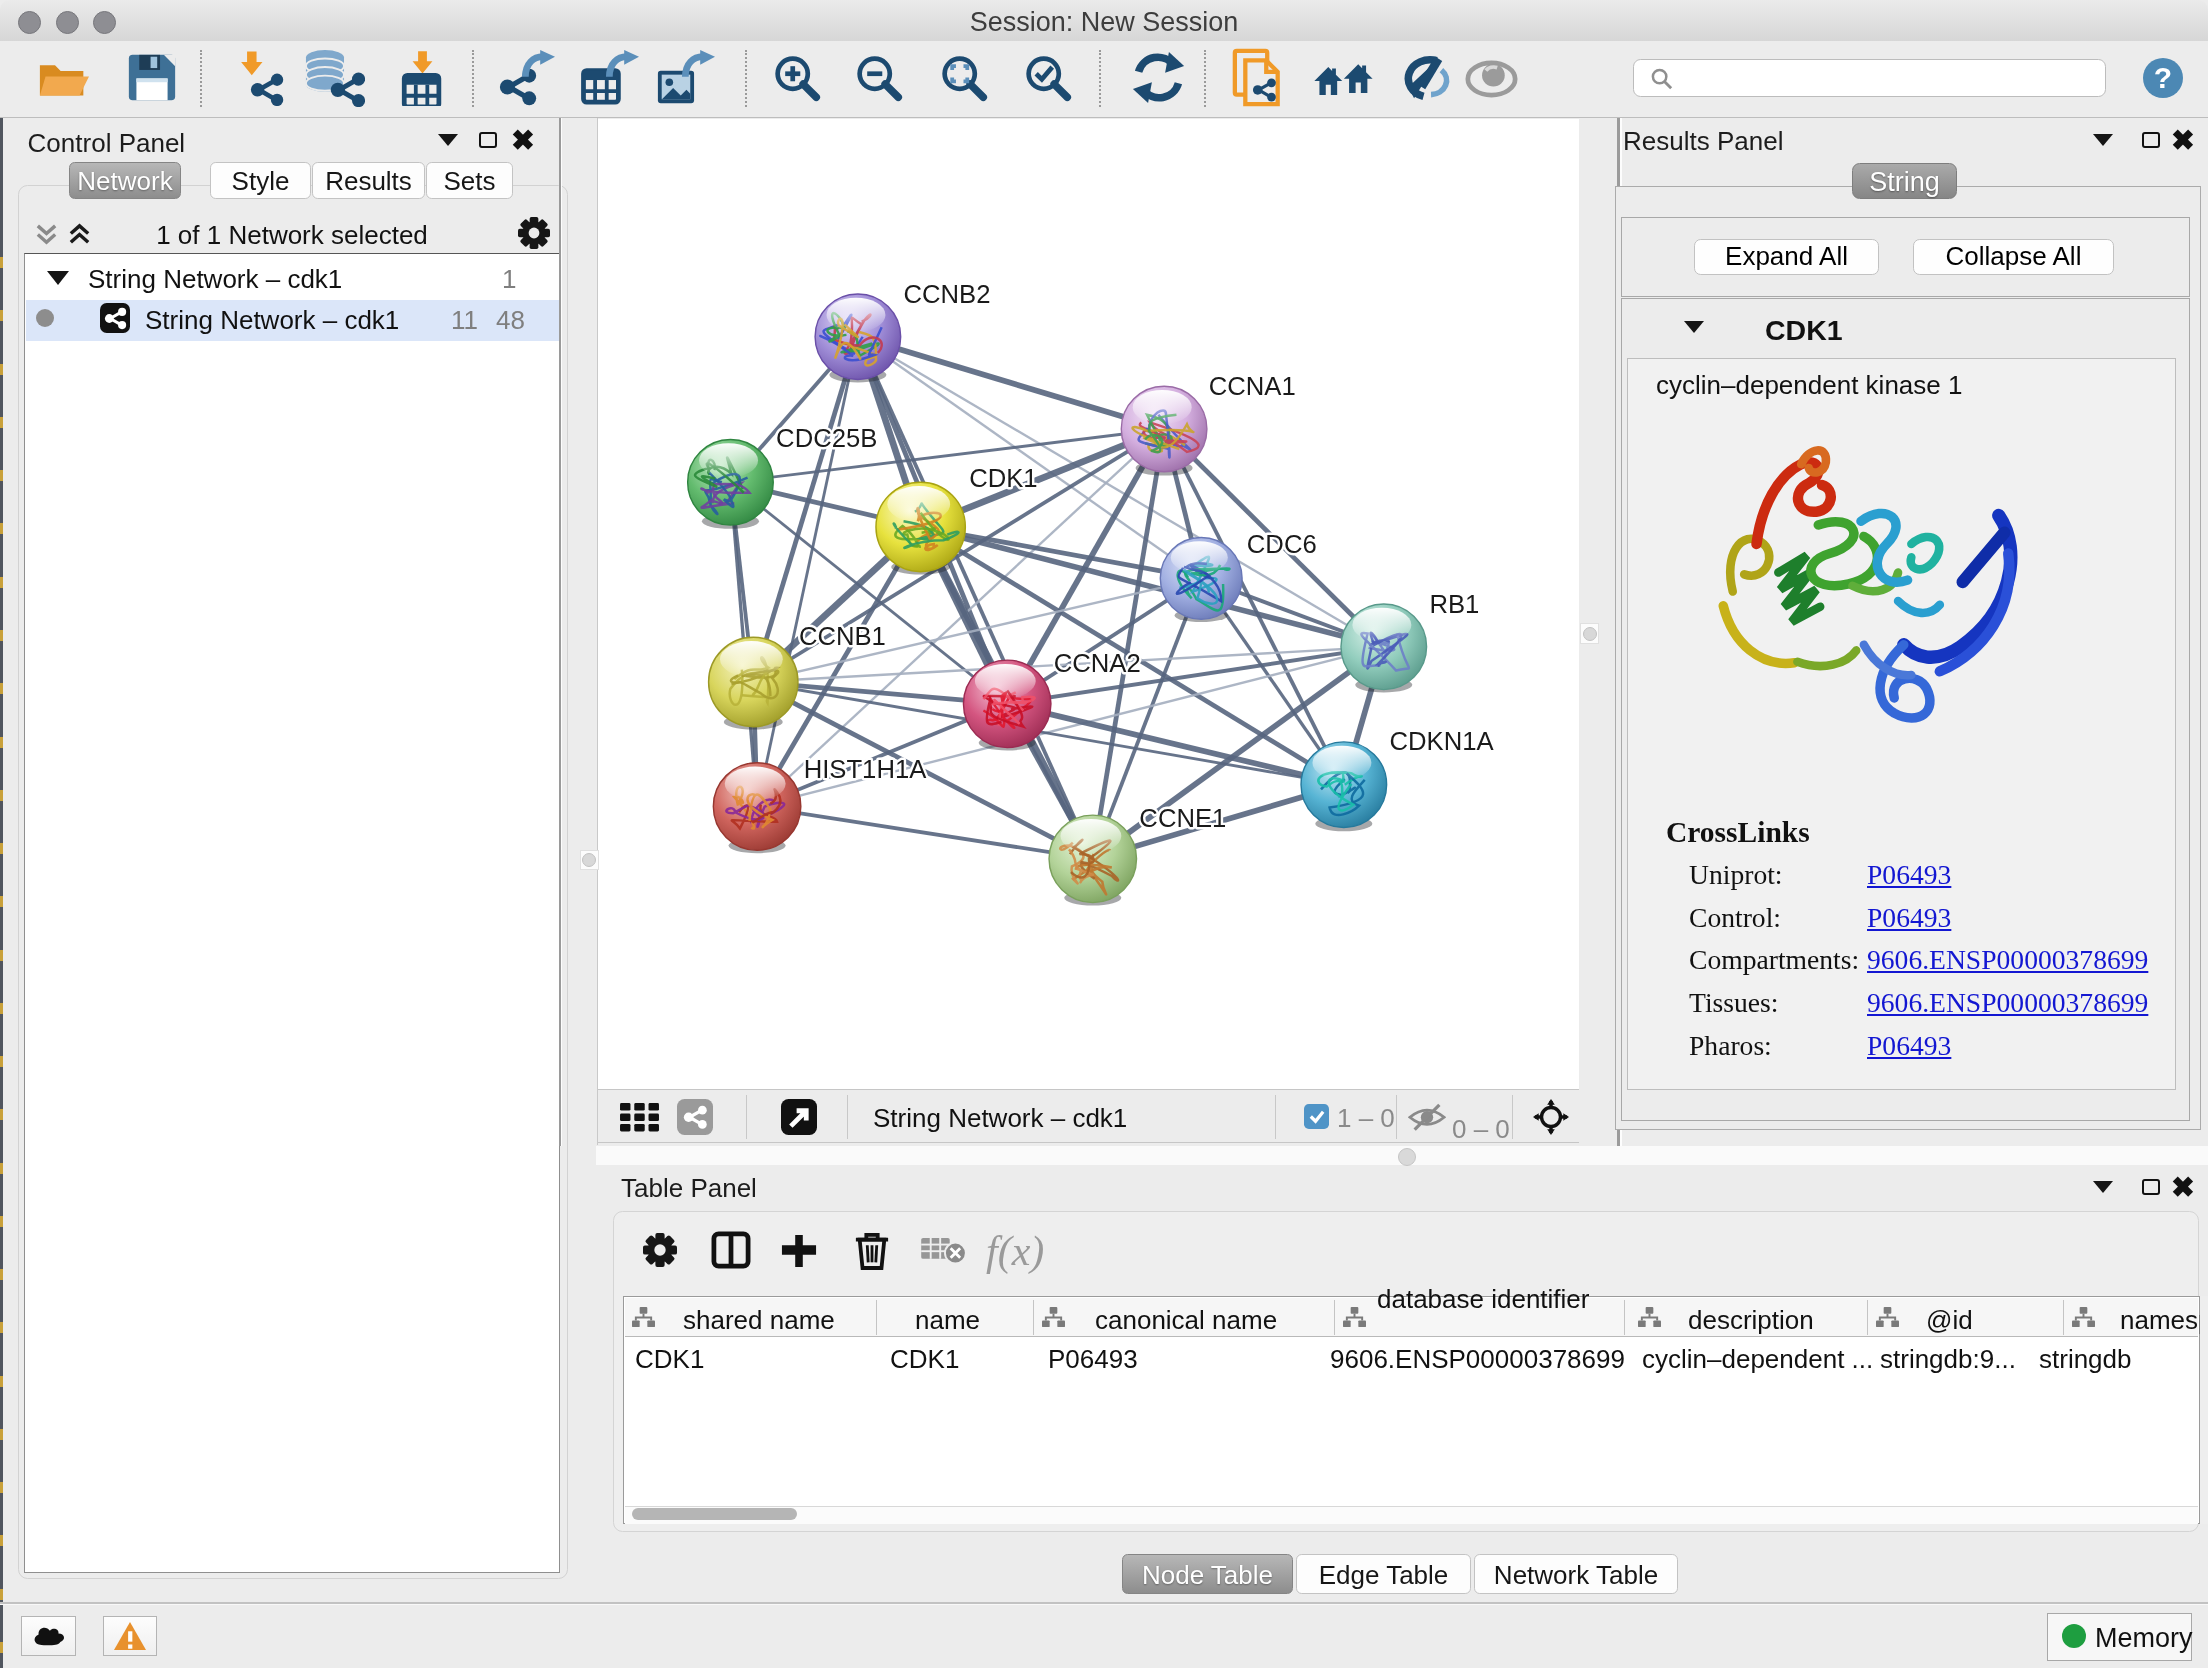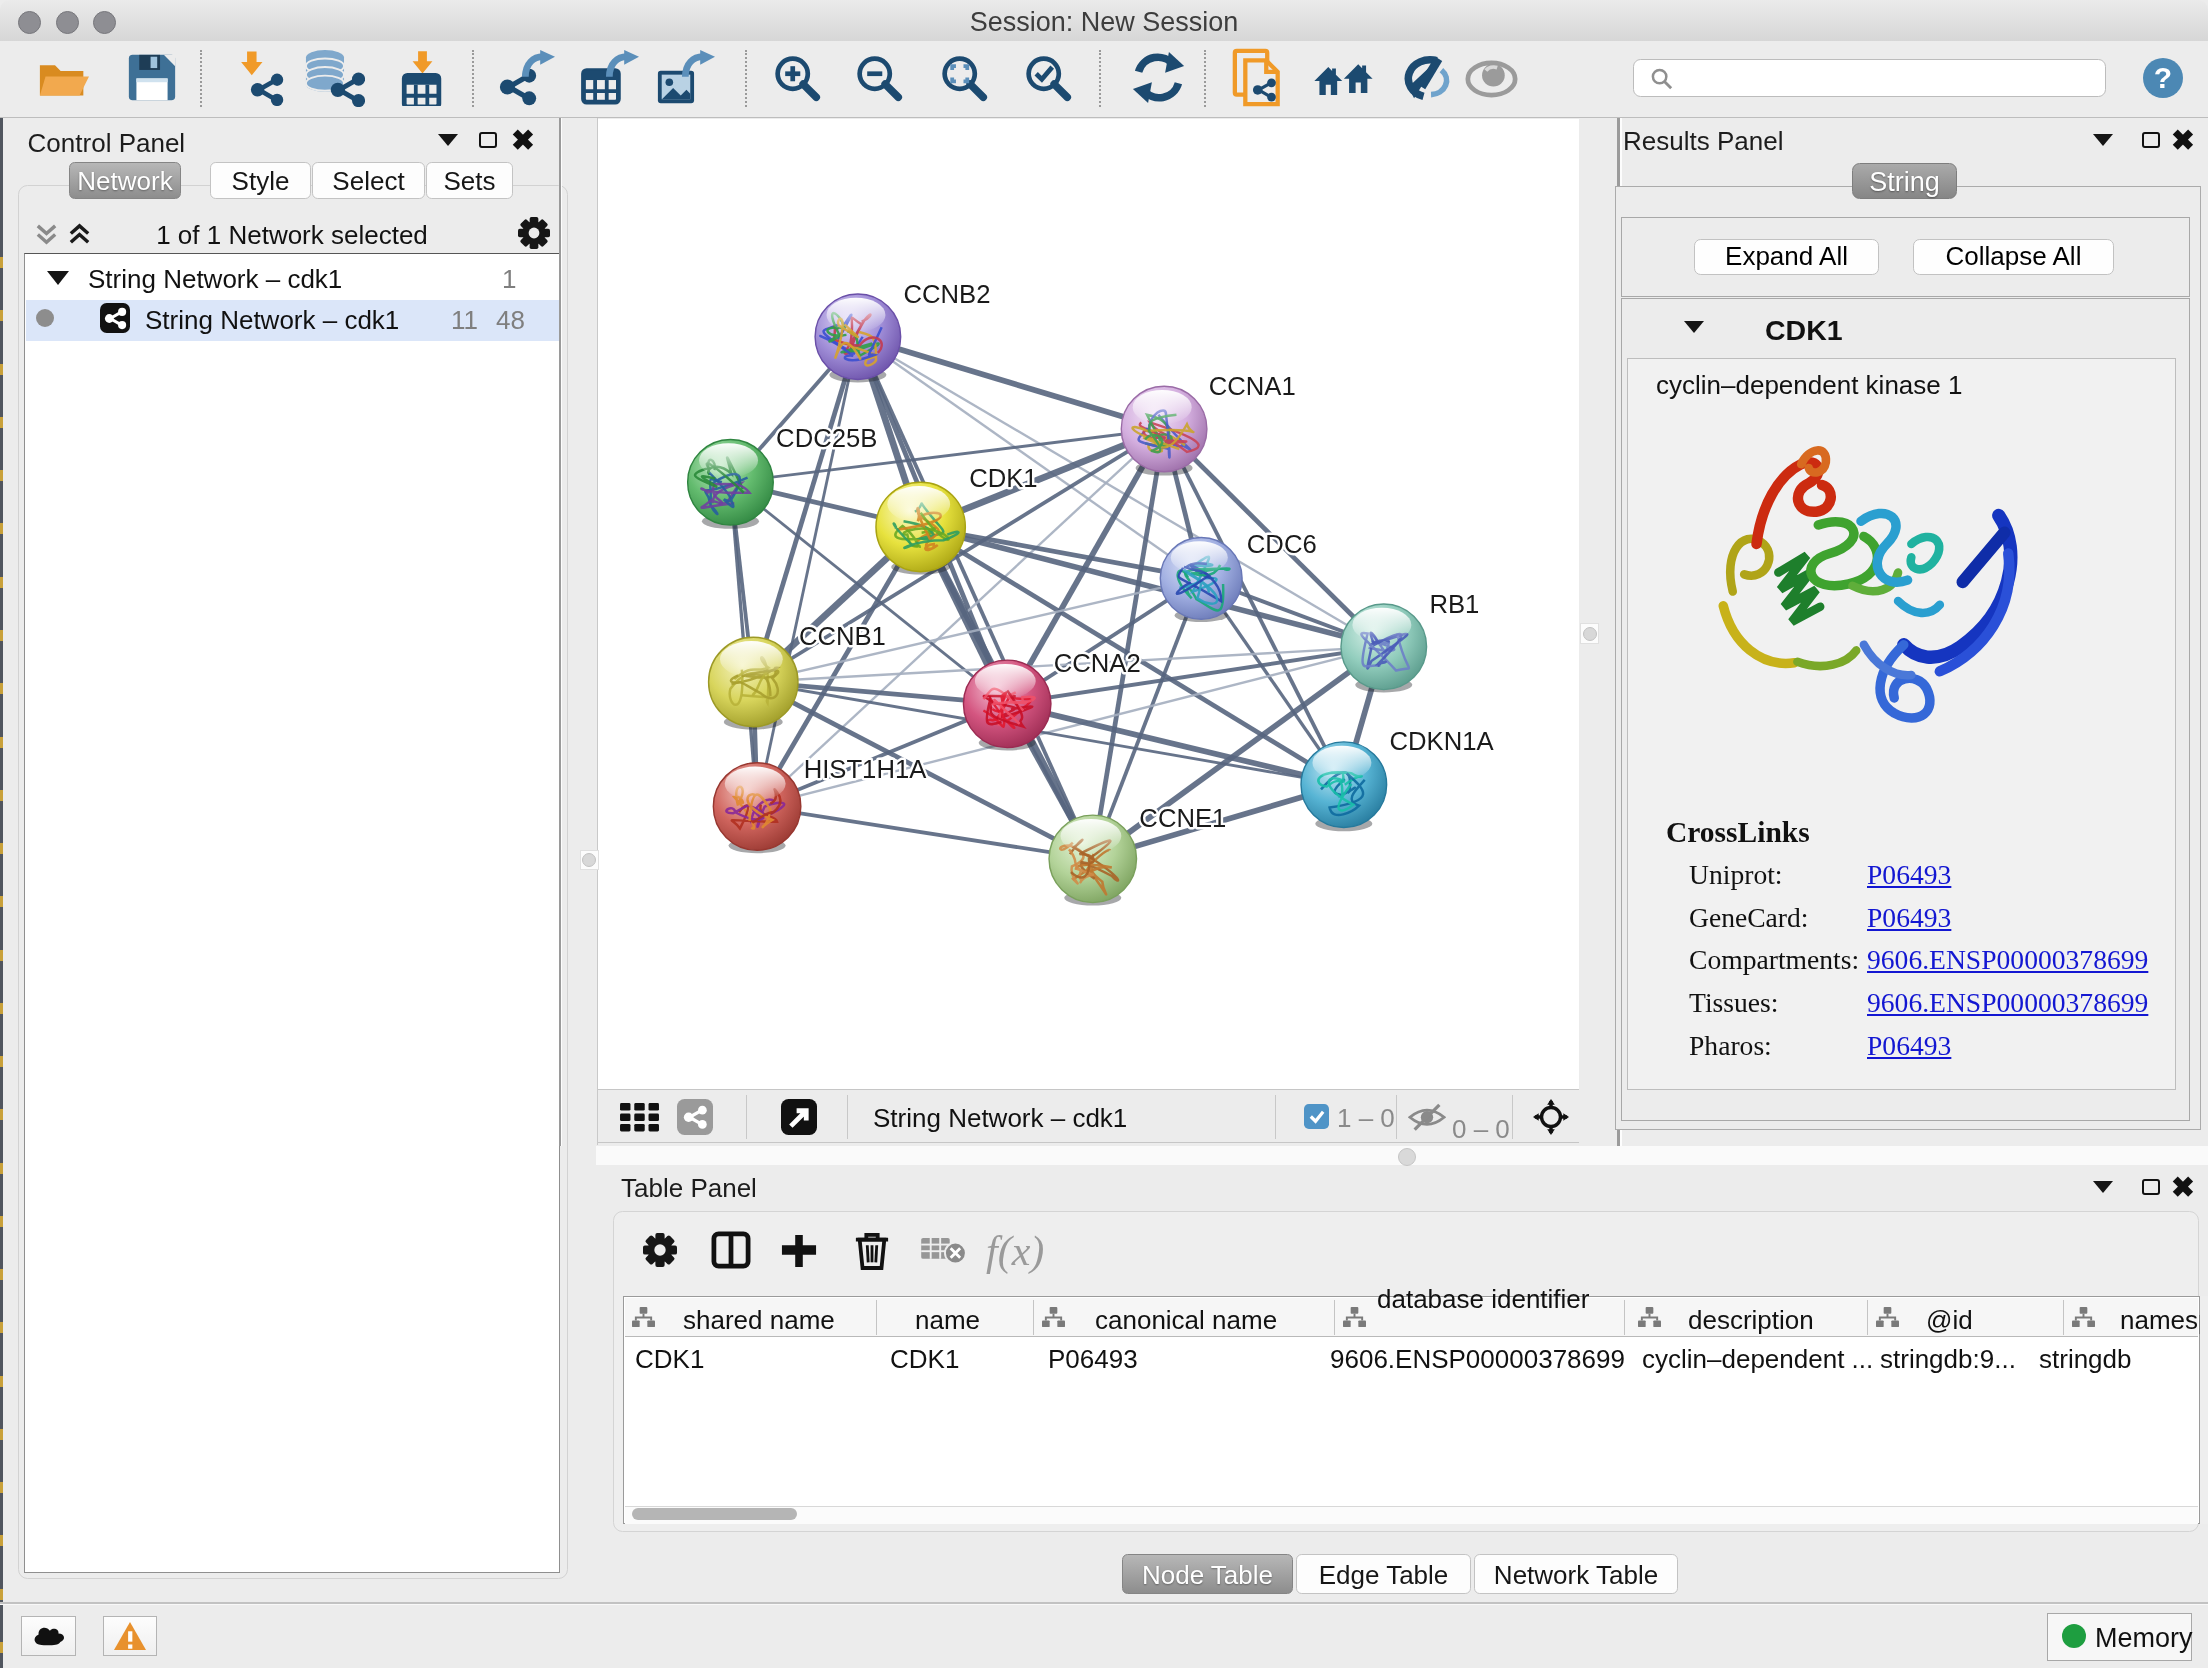--- a/index.html
+++ b/index.html
@@ -207,21 +207,21 @@
     <circle cx="10" cy="10" r="7" fill="none" stroke="#8f8f8f" stroke-width="2.6"></circle>
     <line x1="15" y1="15" x2="22" y2="22" stroke="#8f8f8f" stroke-width="3"></line>
   </svg>
 <div class="abs" style="left:2143px;top:58px;width:40px;height:40px;border-radius:50%;background:#4c88b4;color:#fff;font-size:30px;font-weight:bold;text-align:center;line-height:40px;">?</div>
 <div class="txt panel-title" style="left:27.6px;top:128px;">Control Panel</div>
 <div class="tri-d" style="left:438px;top:134px;"></div>
 <div class="sqico" style="left:479px;top:132px;"></div>
 <div class="closex" style="left:511px;top:131px;">✖</div>
 <div class="tab sel" style="left:69px;top:162px;width:112px;">Network</div>
 <div class="tab" style="left:210px;top:162px;width:101px;">Style</div>
-<div class="tab" style="left:312px;top:162px;width:113px;">Select</div>
+<div class="tab" style="left:312px;top:162px;width:113px;">Results</div>
 <div class="tab" style="left:426px;top:162px;width:87px;">Sets</div>
 <div class="abs" style="left:18px;top:185px;width:550px;height:1394px;border:1.9px solid #d2d2d2;border-radius:9.5px;background:#ececec;box-sizing:border-box;"></div>
 <svg class="abs" style="left:34px;top:222px;" width="25" height="25" viewBox="0 0 26 26">
     <g fill="none" stroke="#8a8a8a" stroke-width="3.6">
       <path d="M4 4 L13 12 L22 4"></path>
       <path d="M4 13 L13 21 L22 13"></path>
     </g>
   </svg>
 <svg class="abs" style="left:67px;top:222px;" width="25" height="25" viewBox="0 0 26 26">
     <g fill="none" stroke="#1a1a1a" stroke-width="3.6">
@@ -638,21 +638,21 @@
 <path d="M350 90 C376 128 362 192 310 228 C284 246 262 240 250 226" stroke="#1535c0" stroke-width="14"></path>
 <path d="M360 130 C368 188 334 234 288 254" stroke="#2a50d8" stroke-width="11"></path>
 <path d="M312 160 L356 108" stroke="#0f2da8" stroke-width="13"></path>
 <path d="M250 226 C222 252 216 284 240 298 C266 312 286 296 274 272 C264 254 234 260 240 282" stroke="#3568d8" stroke-width="10"></path>
 <path d="M208 226 C220 248 240 260 258 258" stroke="#4a78d8" stroke-width="9"></path>
 </g>
   </svg>
 <div class="txt" style="left:1666px;top:816px;font-size:29.5px;font-weight:bold;font-family:'Liberation Serif',serif;">CrossLinks</div>
 <div class="txt" style="left:1689px;top:859px;font-size:27.6px;font-family:'Liberation Serif',serif;">Uniprot:</div>
 <div class="txt" style="left:1867px;top:859px;font-size:27.6px;font-family:'Liberation Serif',serif;color:#1317d2;text-decoration:underline;">P06493</div>
-<div class="txt" style="left:1689px;top:902px;font-size:27.6px;font-family:'Liberation Serif',serif;">GeneCard:</div>
+<div class="txt" style="left:1689px;top:902px;font-size:27.6px;font-family:'Liberation Serif',serif;">Control:</div>
 <div class="txt" style="left:1867px;top:902px;font-size:27.6px;font-family:'Liberation Serif',serif;color:#1317d2;text-decoration:underline;">P06493</div>
 <div class="txt" style="left:1689px;top:944px;font-size:27.6px;font-family:'Liberation Serif',serif;">Compartments:</div>
 <div class="txt" style="left:1867px;top:944px;font-size:27.6px;font-family:'Liberation Serif',serif;color:#1317d2;text-decoration:underline;">9606.ENSP00000378699</div>
 <div class="txt" style="left:1689px;top:987px;font-size:27.6px;font-family:'Liberation Serif',serif;">Tissues:</div>
 <div class="txt" style="left:1867px;top:987px;font-size:27.6px;font-family:'Liberation Serif',serif;color:#1317d2;text-decoration:underline;">9606.ENSP00000378699</div>
 <div class="txt" style="left:1689px;top:1030px;font-size:27.6px;font-family:'Liberation Serif',serif;">Pharos:</div>
 <div class="txt" style="left:1867px;top:1030px;font-size:27.6px;font-family:'Liberation Serif',serif;color:#1317d2;text-decoration:underline;">P06493</div>
 <div class="txt panel-title" style="left:621px;top:1173px;">Table Panel</div>
 <div class="tri-d" style="left:2093px;top:1181px;"></div>
 <div class="sqico" style="left:2142px;top:1179px;"></div>

